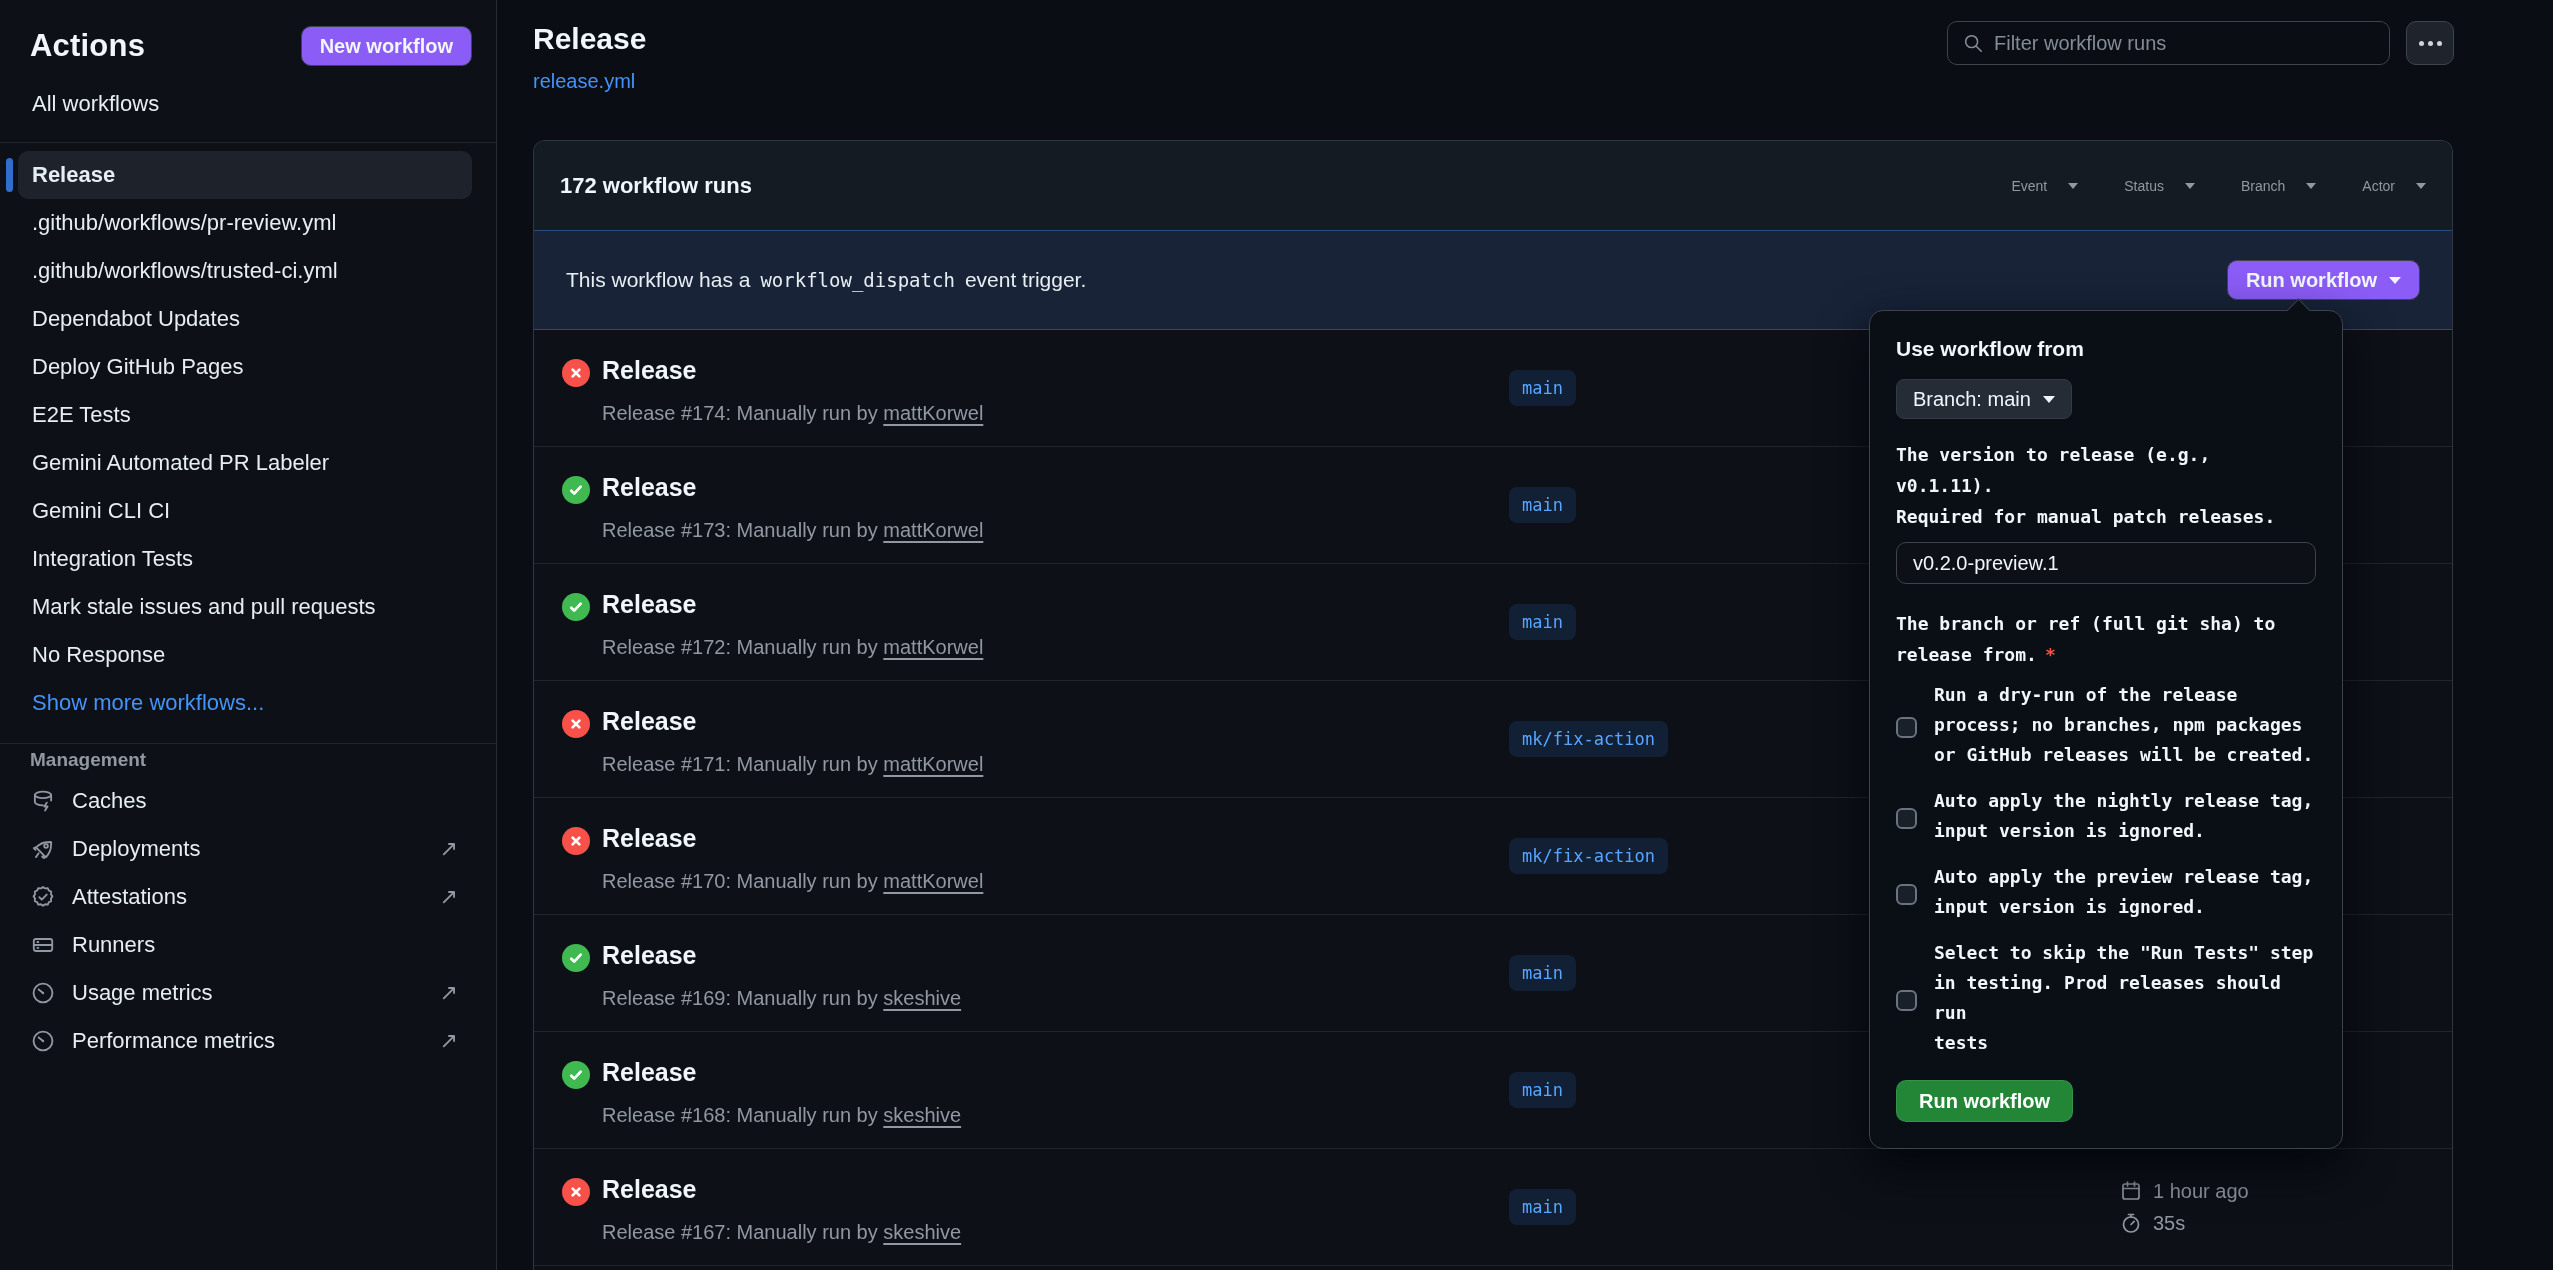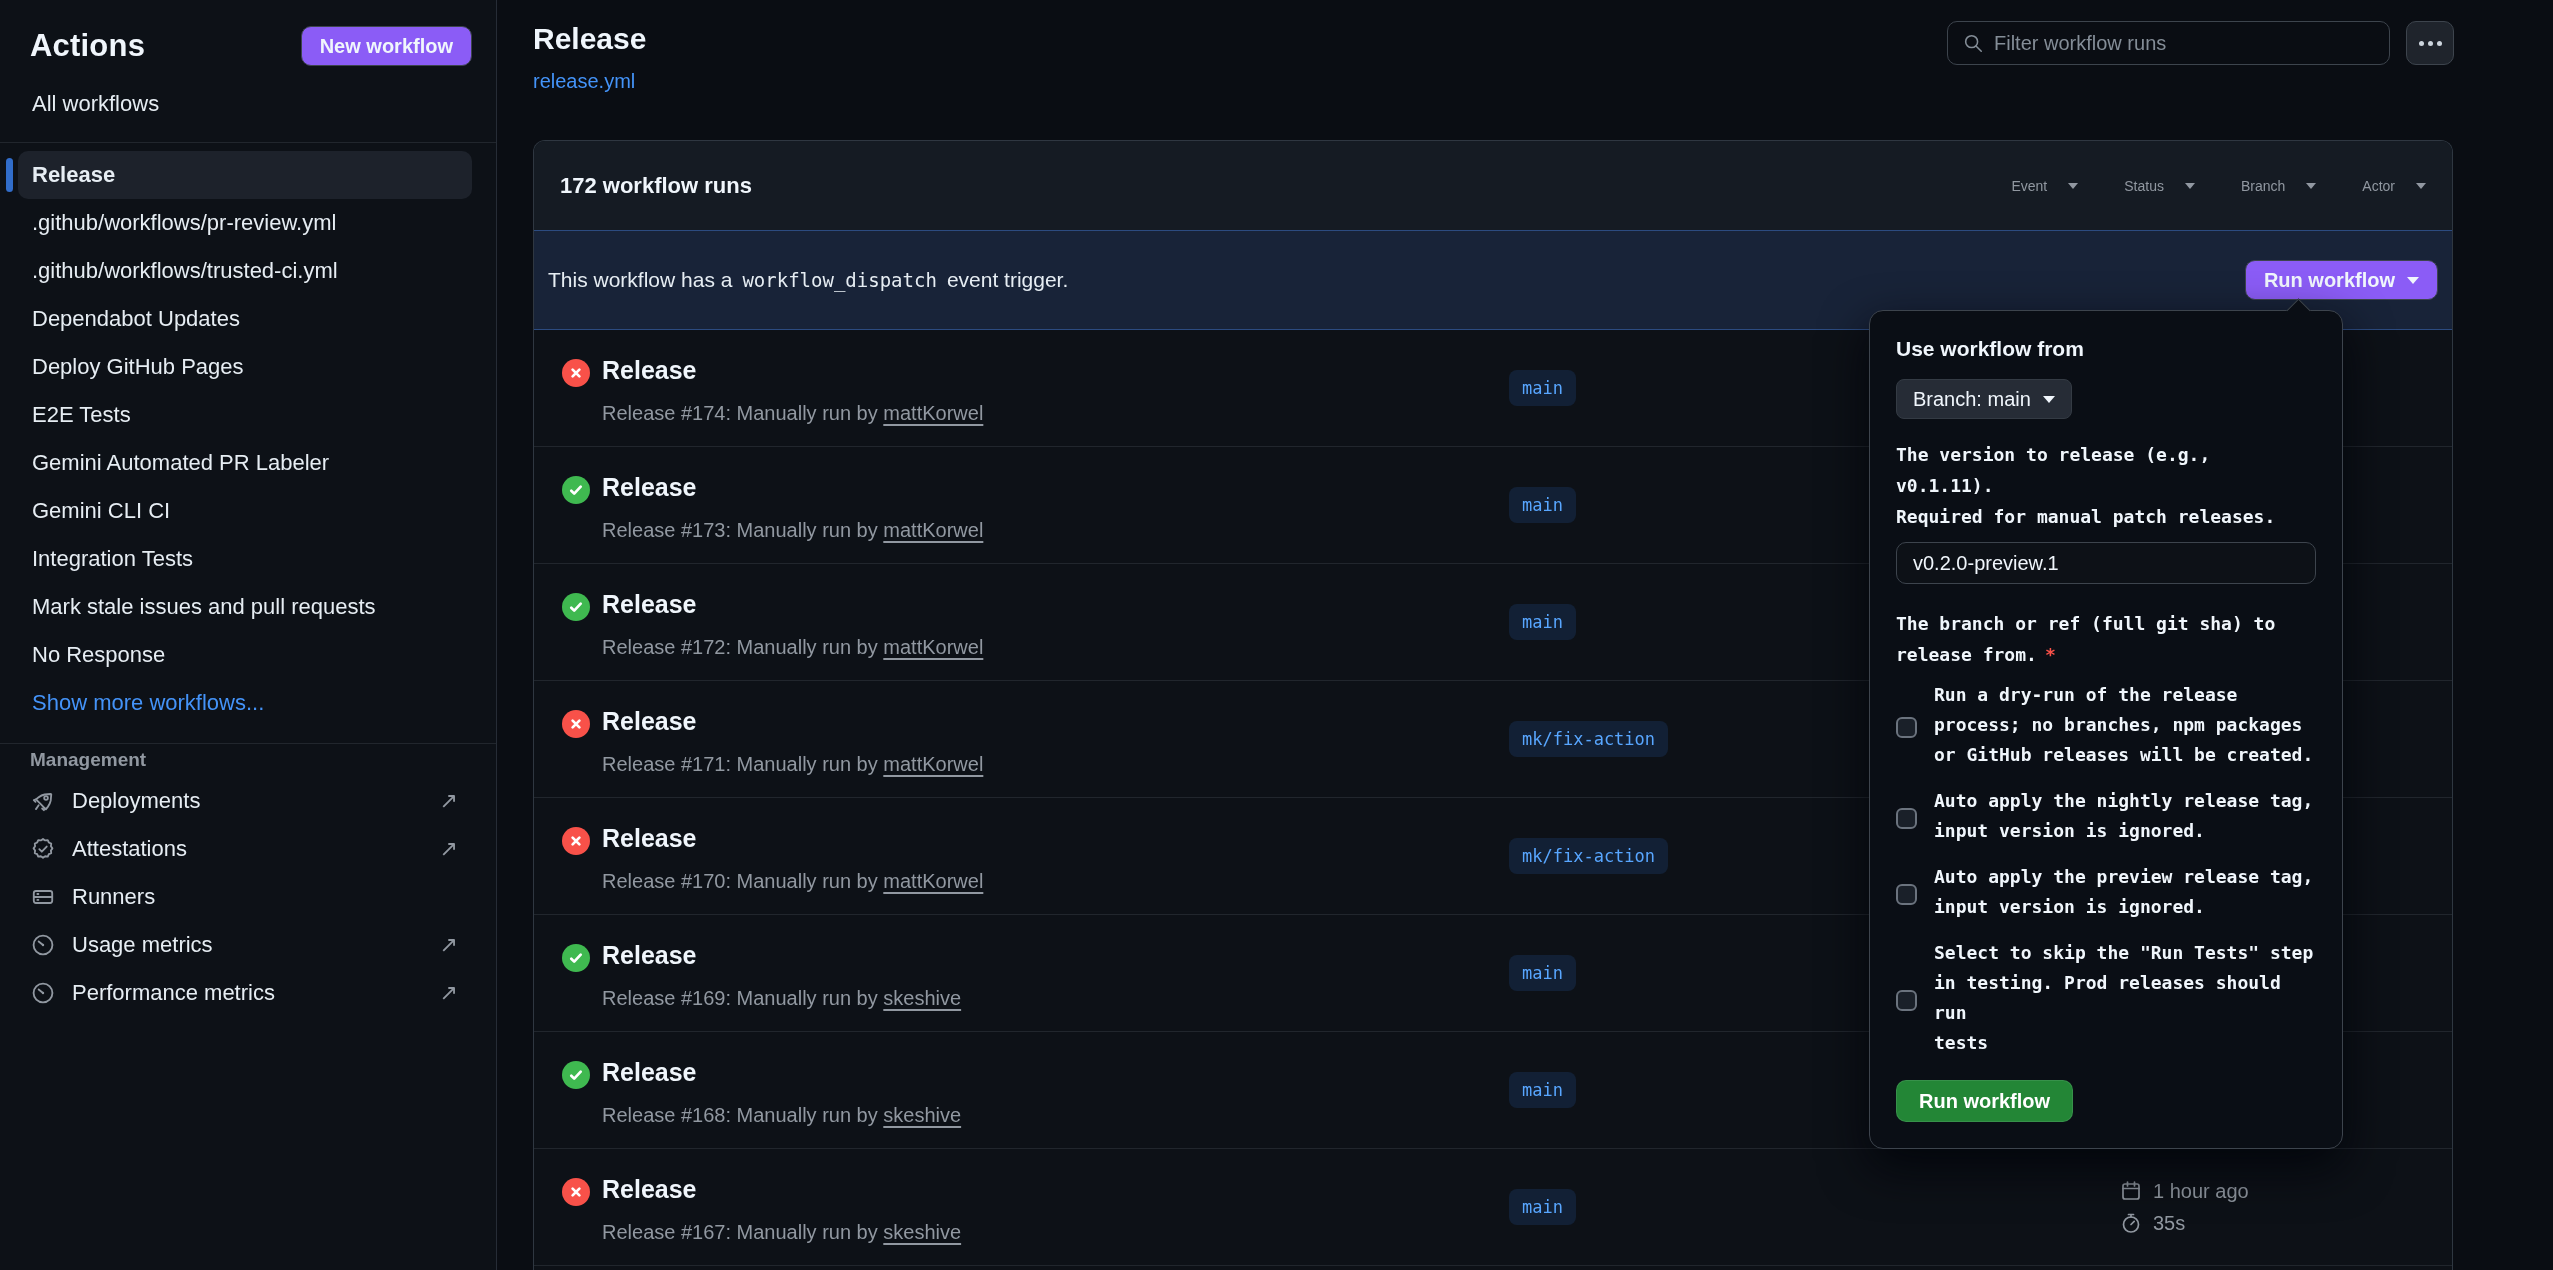--- a/index.html
+++ b/index.html
@@ -65,21 +65,21 @@
   }
   .panel-head { height:89px; background:#151b23; display:flex; align-items:center; padding:0 26px; }
   .count { font-size:22px; font-weight:700; }
   .filters { margin-left:auto; display:flex; gap:46px; }
   .filter { display:flex; align-items:center; gap:21px; color:#9198a1; font-size:14px; cursor:pointer; }
   .caret { width:0; height:0; border-left:6px solid transparent; border-right:6px solid transparent; border-top:7px solid currentColor; }
   .caret.sm { border-left-width:5px; border-right-width:5px; border-top-width:6px; }
 
   .banner {
     height:100px; background:#182338; border-top:1px solid #2c4b80; border-bottom:1px solid #2c4b80;
-    display:flex; align-items:center; padding:0 14px; font-size:21px; color:#e6edf3;
+    display:flex; align-items:center; padding:0 32px; font-size:21px; color:#e6edf3;
   }
   .banner code { font-family:"DejaVu Sans Mono","Liberation Mono",monospace; font-size:19px; margin:0 10px; }
   .banner .btn-secondary { margin-left:auto; gap:12px; color:#f0f6fc; }
 
   .run-row { position:relative; height:117px; border-bottom:1px solid #21262d; }
   .status-icon { position:absolute; left:28px; top:29px; width:28px; height:28px; border-radius:50%; display:flex; align-items:center; justify-content:center; }
   .status-icon svg { width:18px; height:18px; stroke:#0d1117; stroke-width:2.4; fill:none; stroke-linecap:round; stroke-linejoin:round; }
   .status-icon.success { background:#3fb950; }
   .status-icon.failure { background:#f85149; }
   .status-icon svg { stroke:#ffffff; }
@@ -193,20 +193,33 @@
         </div>
 
       <div class="sb-item link-item">
         <span>Show more workflows...</span>
       </div>
     </nav>
     <div class="sb-divider"></div>
     <div class="mgmt-label">Management</div>
     <nav>
 
+        <div class="mgmt-item">
+          <span class="micon cache-icon">
+            <svg class="icn i-cache" width="26" height="26" viewBox="0 0 24 24" style="display: block;">
+              <ellipse cx="12" cy="6.3" rx="7.5" ry="3"></ellipse>
+              <path d="M4.5 6.3v6.6c0 1.7 3.4 3.1 7.5 3.1"></path>
+              <path d="M19.5 6.3v5.2"></path>
+              <path d="M15.5 13.5l-2.3 3.6h3l-2.3 3.6"></path>
+            </svg>
+
+          </span>
+          <span>Caches</span>
+          <span class="ext"></span>
+        </div>
 
         <div class="mgmt-item">
           <span class="micon rocket-icon">
 
             <svg class="icn i-rocket" width="26" height="26" viewBox="0 0 24 24" style="display: block;">
               <path d="M9.5 14.5l-4-4 2.5-2c2-1.5 3-2 5.5-2.5L19 5.5c.5 0 .7.2.6.7l-.5 5.5c-.5 2.5-1 3.5-2.5 5.5l-2 2.5z"></path>
               <circle cx="14.8" cy="9.2" r="1.7"></circle>
               <path d="M8 16l-2.5 3.5M5.5 10.5l-2 .7 1.6 1.6M13.5 18.5l-.7 2 -1.6-1.6"></path>
             </svg>
 

